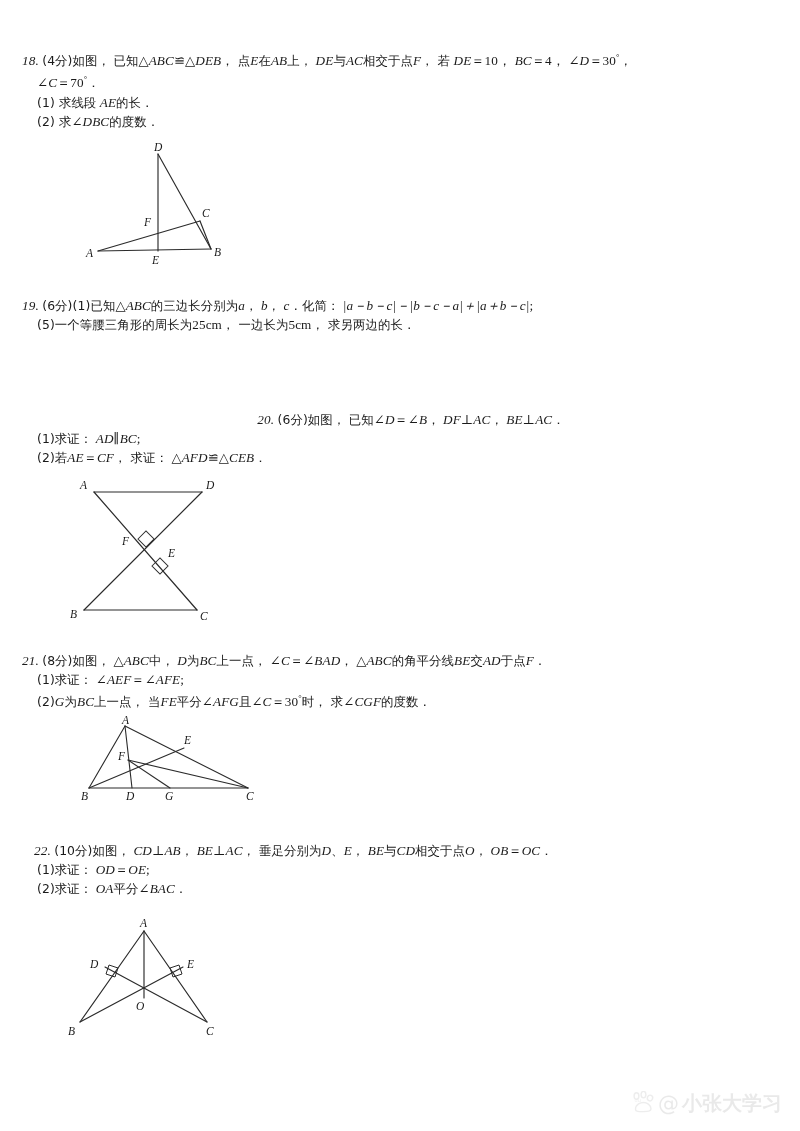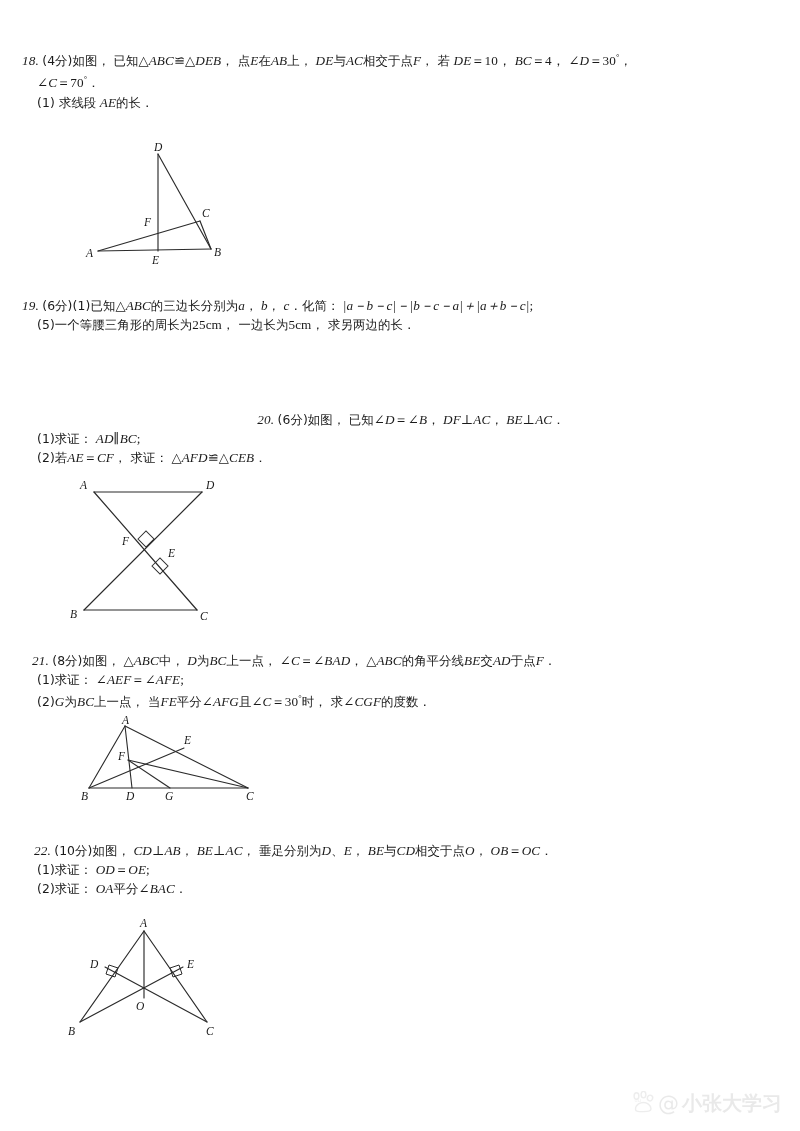--- a/index.html
+++ b/index.html
@@ -106,20 +106,23 @@
       <span class="it">BC</span><span>＝4，</span>
       <span class="it">∠D</span><span>＝30</span><span class="sup">°</span><span class="cjk">，</span>
     </div>
     <div class="ln indent">
       <span class="it">∠C</span><span>＝70</span><span class="sup">°</span><span class="cjk">．</span>
     </div>
     <div class="ln indent">
       <span class="cjk">(1) 求线段</span>
       <span class="it">AE</span><span class="cjk">的长．</span>
     </div>
+    <div class="ln indent">
+      <span class="cjk">(2) 求</span><span class="it">∠DBC</span><span class="cjk">的度数．</span>
+    </div>
 
     <div class="fig" style="left:78px; top:93px;">
       <svg width="160" height="125" viewBox="0 0 160 125">
         <g stroke="#2b2b2b" stroke-width="1.15" fill="none" stroke-linecap="round">
 
           <line x1="20" y1="110" x2="133" y2="108"></line>
 
           <line x1="20" y1="110" x2="122" y2="80"></line>
 
           <line x1="80" y1="13" x2="80" y2="110"></line>
@@ -192,21 +195,21 @@
         <text class="lbl" x="144" y="11">D</text>
         <text class="lbl" x="60" y="67">F</text>
         <text class="lbl" x="106" y="79">E</text>
         <text class="lbl" x="8" y="140">B</text>
         <text class="lbl" x="138" y="142">C</text>
       </svg>
     </div>
   </div>
 
   <div class="problem" style="top:651px;">
-    <div class="ln" style="padding-left:32px;">
+    <div class="ln" style="padding-left:22px;">
       <span class="it">21.</span>
       <span class="cjk">(8分)</span><span class="cjk">如图，</span>
       <span class="it">△ABC</span><span class="cjk">中，</span>
       <span class="it">D</span><span class="cjk">为</span><span class="it">BC</span><span class="cjk">上一点，</span>
       <span class="it">∠C</span><span>＝</span><span class="it">∠BAD</span><span class="cjk">，</span>
       <span class="it">△ABC</span><span class="cjk">的角平分线</span><span class="it">BE</span><span class="cjk">交</span><span class="it">AD</span><span class="cjk">于点</span><span class="it">F</span><span class="cjk">．</span>
     </div>
     <div class="ln indent">
       <span class="cjk">(1)求证：</span>
       <span class="it">∠AEF</span><span>＝</span><span class="it">∠AFE</span><span>;</span>

